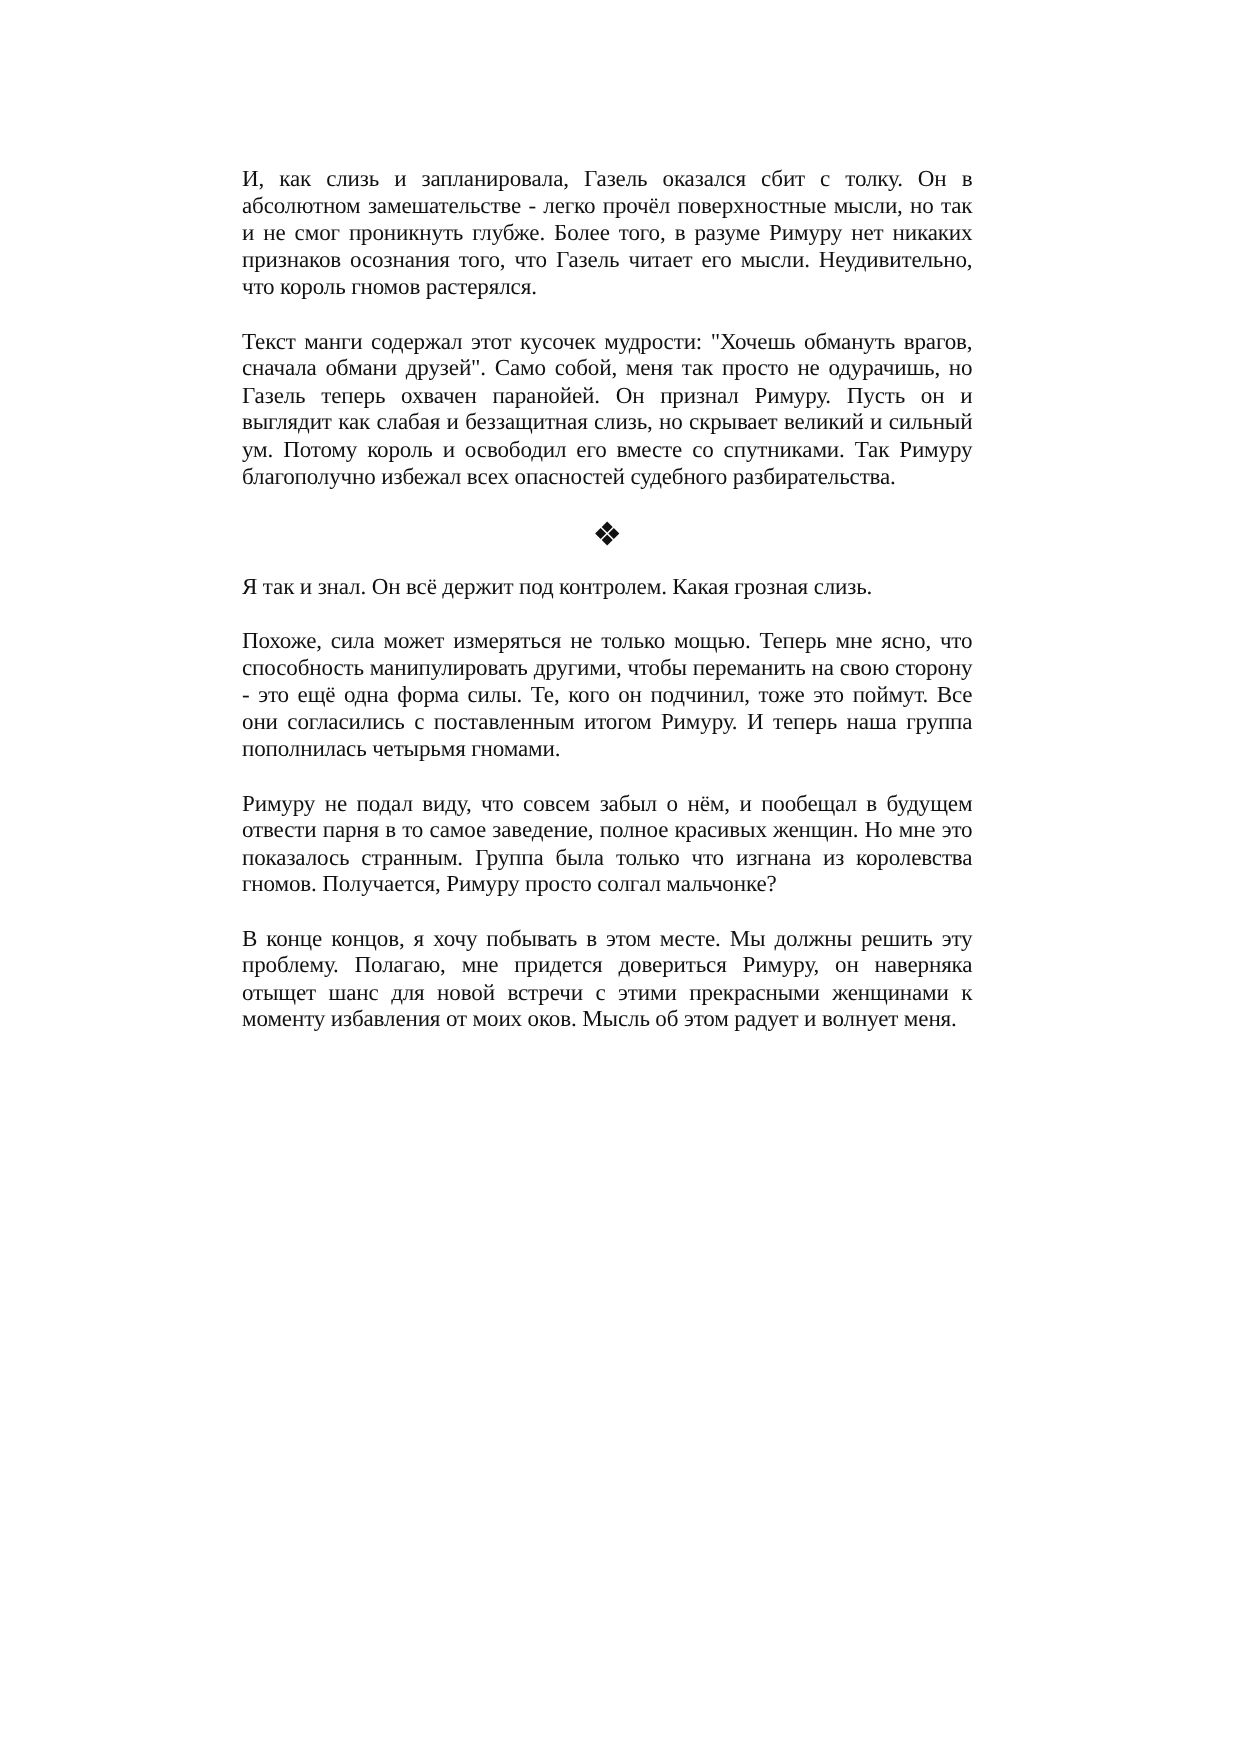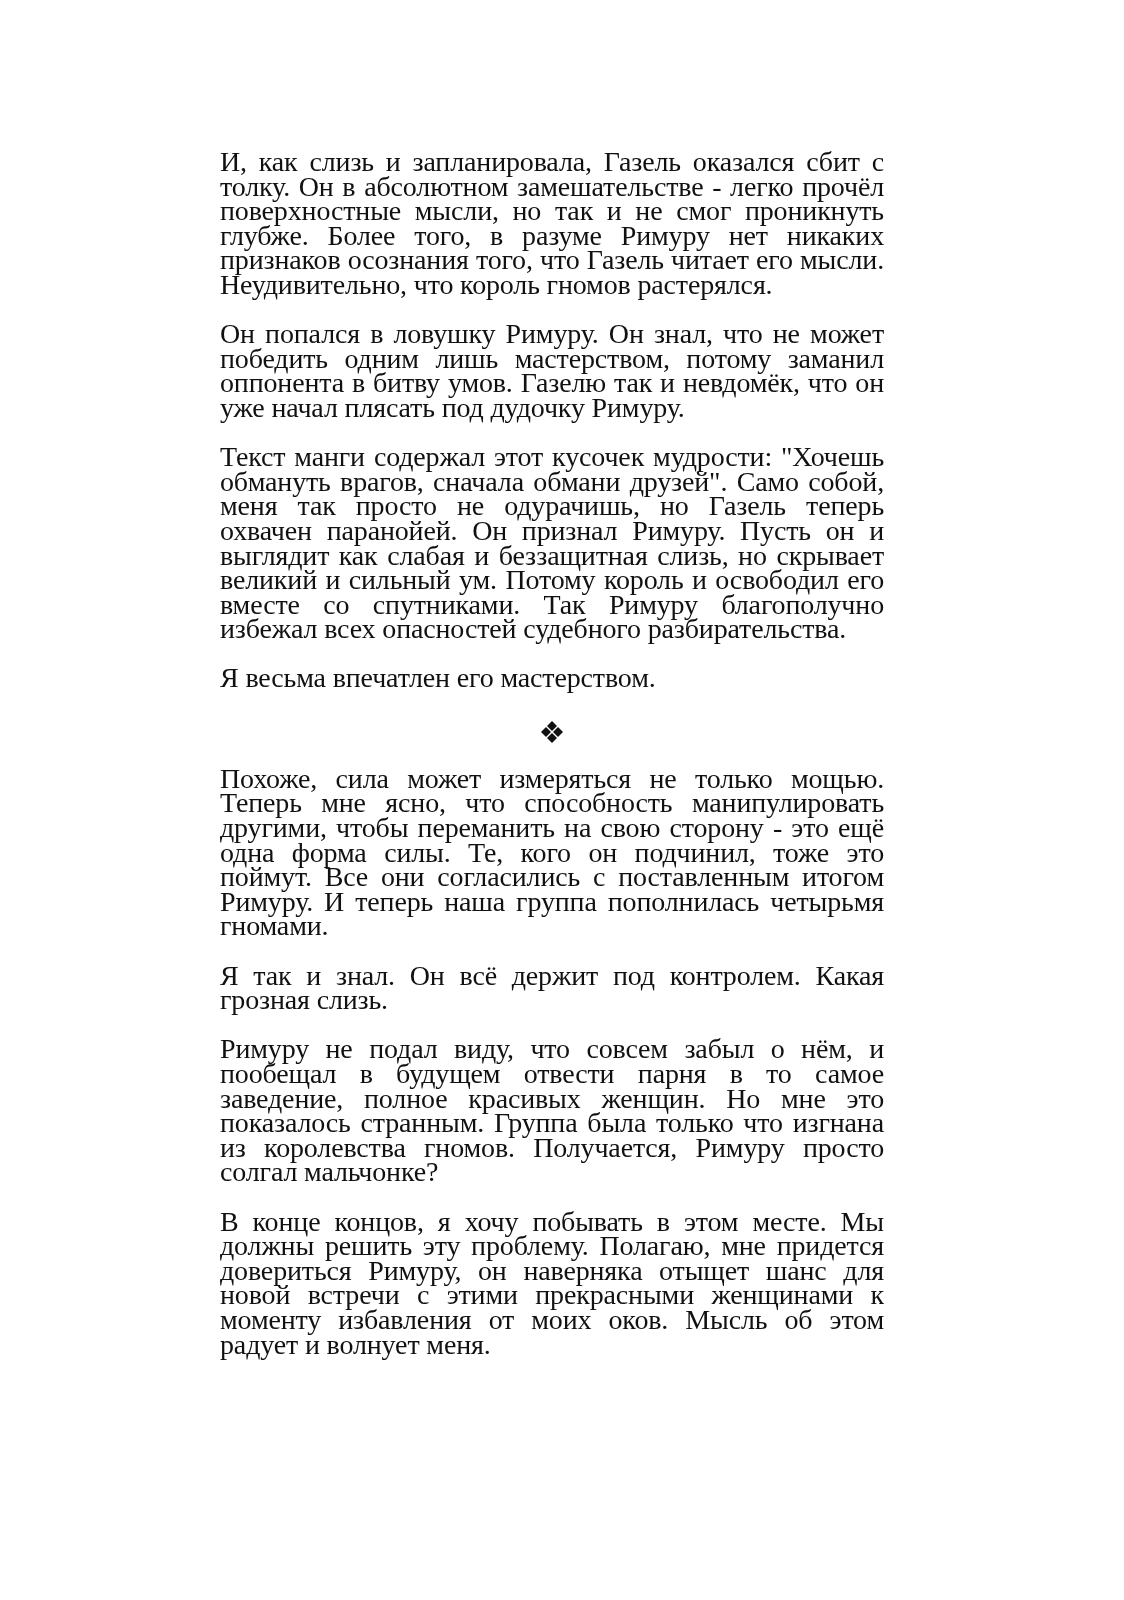--- a/index.html
+++ b/index.html
@@ -12,21 +12,21 @@
       height: 1600px;
       position: relative;
       overflow: hidden;
     }
     .page {
       position: absolute;
       left: 220px;
       top: 150px;
       width: 664px;
       font-family: "Liberation Serif", "DejaVu Serif", serif;
-      font-size: 28px;
+      font-size: 21px;
       line-height: 24.6px;
       color: #111111;
     }
     .para {
       margin: 0 0 24.6px 0;
       text-align: justify;
       text-align-last: left;
       hyphens: none;
       letter-spacing: -0.15px;
     }
@@ -41,30 +41,28 @@
     .separator svg {
       display: inline-block;
       vertical-align: middle;
     }
   </style>
 </head>
 <body>
 
 <div class="page">
   <p class="para">И, как слизь и запланировала, Газель оказался сбит с толку. Он в абсолютном замешательстве - легко прочёл поверхностные мысли, но так и не смог проникнуть глубже. Более того, в разуме Римуру нет никаких признаков осознания того, что Газель читает его мысли. Неудивительно, что король гномов растерялся.</p>
-  <p class="para">Он попался в ловушку Римуру. Он знал, что не может победить одним лишь мастерством, потому заманил оппонента в битву умов. Газелю так и невдомёк, что он уже начал плясать под дудочку Римуру.</p>
   <p class="para">Текст манги содержал этот кусочек мудрости: "Хочешь обмануть врагов, сначала обмани друзей". Само собой, меня так просто не одурачишь, но Газель теперь охвачен паранойей. Он признал Римуру. Пусть он и выглядит как слабая и беззащитная слизь, но скрывает великий и сильный ум. Потому король и освободил его вместе со спутниками. Так Римуру благополучно избежал всех опасностей судебного разбирательства.</p>
-  <p class="para">Я весьма впечатлен его мастерством.</p>
 
   <div class="separator">
     <svg width="24" height="24" viewBox="0 0 24 24">
       <polygon points="12,1 17,6 12,11 7,6" fill="#111"></polygon>
       <polygon points="6,7 11,12 6,17 1,12" fill="#111"></polygon>
       <polygon points="18,7 23,12 18,17 13,12" fill="#111"></polygon>
       <polygon points="12,13 17,18 12,23 7,18" fill="#111"></polygon>
     </svg>
   </div>
 
+  <p class="para">Я так и знал. Он всё держит под контролем. Какая грозная слизь.</p>
   <p class="para">Похоже, сила может измеряться не только мощью. Теперь мне ясно, что способность манипулировать другими, чтобы переманить на свою сторону - это ещё одна форма силы. Те, кого он подчинил, тоже это поймут. Все они согласились с поставленным итогом Римуру. И теперь наша группа пополнилась четырьмя гномами.</p>
-  <p class="para">Я так и знал. Он всё держит под контролем. Какая грозная слизь.</p>
   <p class="para">Римуру не подал виду, что совсем забыл о нём, и пообещал в будущем отвести парня в то самое заведение, полное красивых женщин. Но мне это показалось странным. Группа была только что изгнана из королевства гномов. Получается, Римуру просто солгал мальчонке?</p>
   <p class="para">В конце концов, я хочу побывать в этом месте. Мы должны решить эту проблему. Полагаю, мне придется довериться Римуру, он наверняка отыщет шанс для новой встречи с этими прекрасными женщинами к моменту избавления от моих оков. Мысль об этом радует и волнует меня.</p>
 </div>
 
 </body></html>

